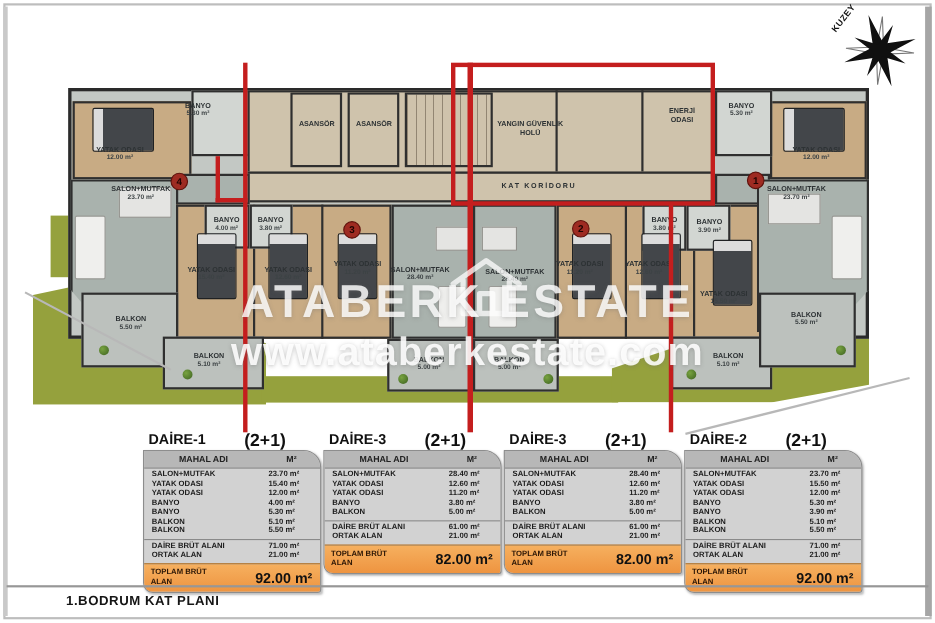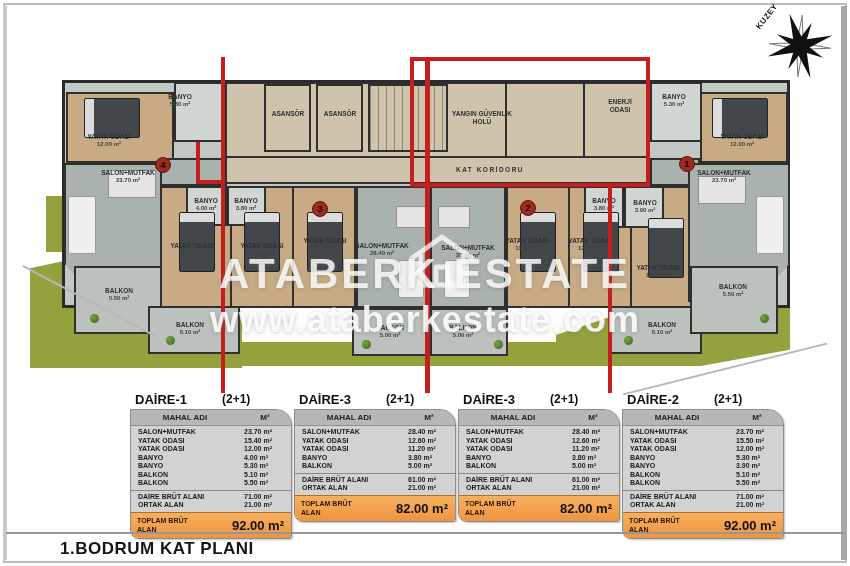--- a/index.html
+++ b/index.html
@@ -58,39 +58,39 @@
 
   
   .compass{position:absolute;left:742px;top:0px;width:104px;height:86px;z-index:45;}
   .kuzey{position:absolute;left:752px;top:12px;z-index:46;font-size:8px;font-weight:bold;
          color:#111;transform:rotate(-52deg);letter-spacing:.5px;}
 
   
   .table{position:absolute;width:162px;z-index:50;}
   .t-title{height:14px;position:relative;font-weight:bold;color:#101010;}
   .t-name{position:absolute;left:5px;top:0;font-size:13px;}
-  .t-type{position:absolute;left:92px;top:0;font-size:12px;}
+  .t-type{position:absolute;left:92px;top:0;font-size:16px;}
   .t-box{margin-top:3px;background:#d2d2d2;border:1px solid #8d8d8d;
          border-radius:0 16px 3px 9px;overflow:hidden;box-shadow:1px 1px 2px rgba(0,0,0,.25);}
   .t-head{display:flex;align-items:center;background:#b7b7b7;height:15px;
           border-bottom:1px solid #8f8f8f;font-size:8px;font-weight:bold;color:#222;}
   .t-hl{flex:1;text-align:center;}
   .t-hv{width:52px;text-align:center;}
   .t-rows{padding:2px 0;}
   .t-sum{padding:2px 0;border-top:1px solid #8a8a8a;}
   .t-row{display:flex;font-size:7px;font-weight:bold;color:#1c1c1c;line-height:8.5px;}
   .t-l{flex:1;padding-left:7px;text-align:left;}
   .t-v{width:52px;padding-left:5px;box-sizing:border-box;text-align:left;}
   .t-foot{display:flex;align-items:center;height:25px;border-top:1px solid #b06f24;
           background:linear-gradient(180deg,#f6b05f,#ee9440);}
   .t-fl{width:64px;padding-left:6px;font-size:7px;font-weight:bold;color:#2b1606;line-height:1.3;}
   .t-fv{flex:1;text-align:right;padding-right:7px;font-size:13px;font-weight:bold;color:#111;}
 
   
-  .floor-title{position:absolute;left:60px;top:539px;font-size:17px;font-weight:bold;
+  .floor-title{position:absolute;left:60px;top:539px;font-size:12px;font-weight:bold;
                color:#151515;letter-spacing:.5px;z-index:50;}
   .sepline{position:absolute;left:6px;top:532px;width:838px;height:2px;background:#979797;z-index:50;}
   .boundline{position:absolute;background:#b8b8b8;height:2px;z-index:1;}
 </style>
 </head>
 <body>
 
 <div class="frame"></div>
 <div class="edge-r"></div>
 <div class="edge-l"></div>

